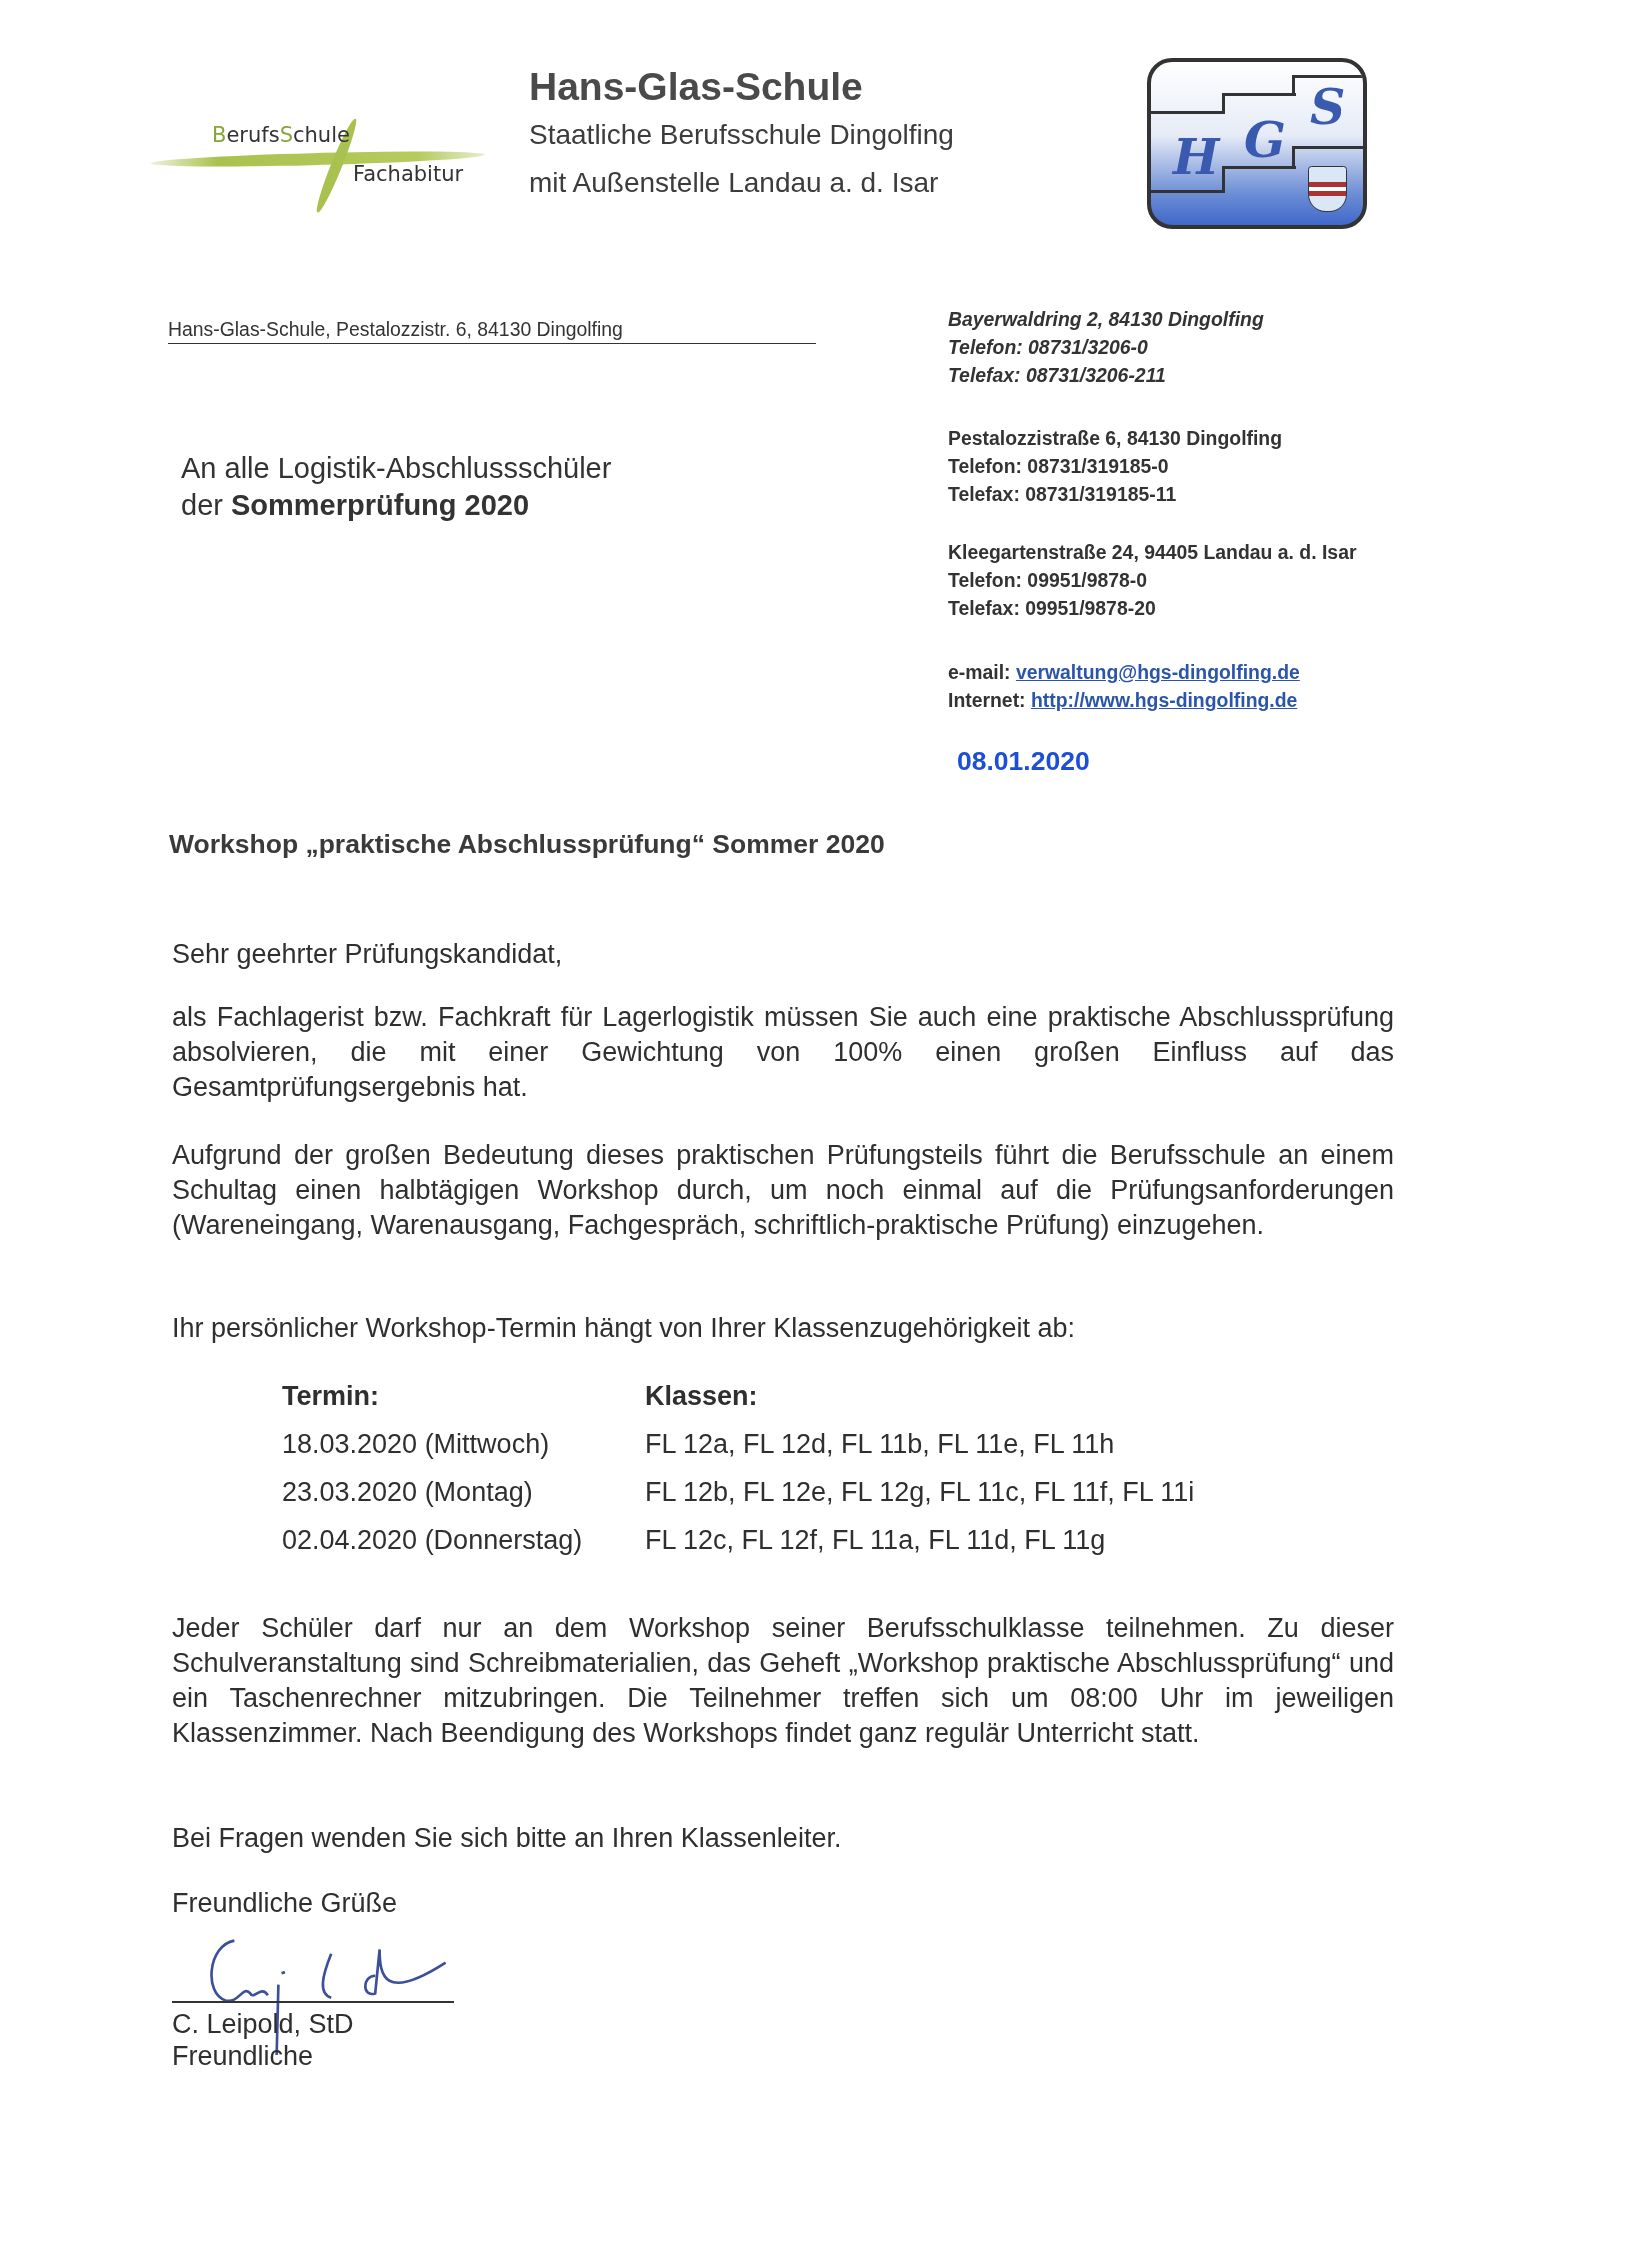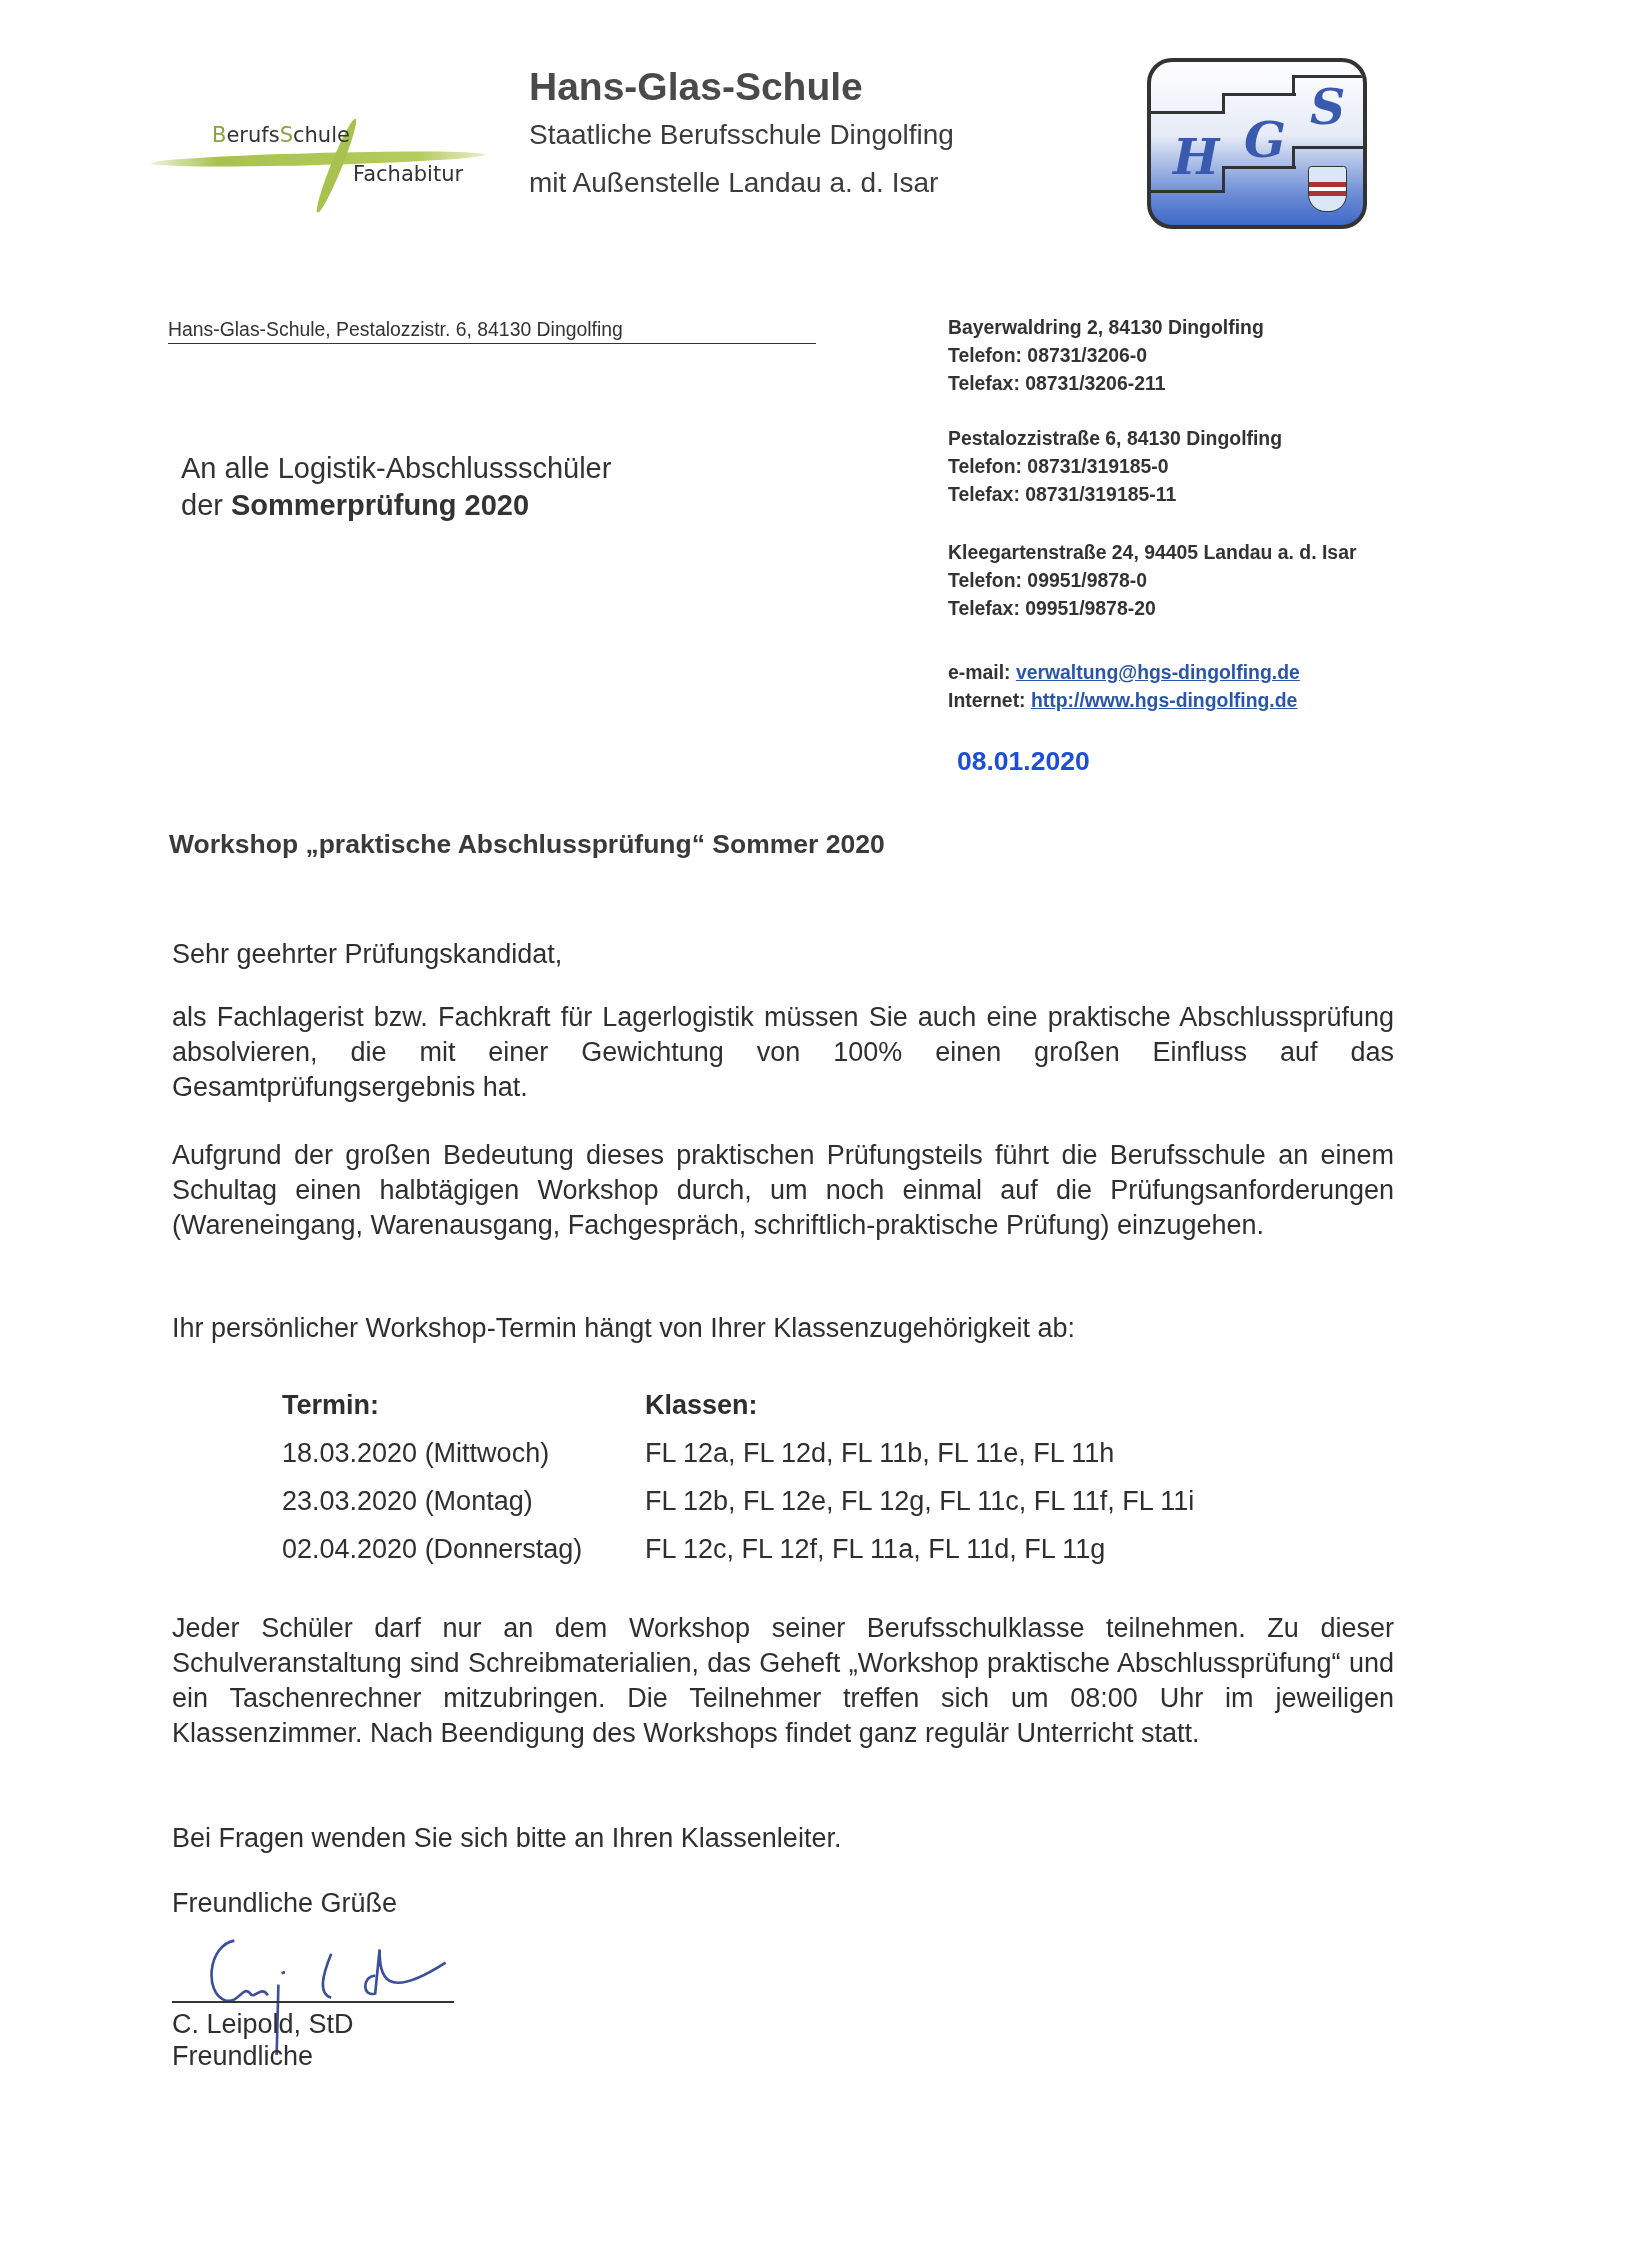--- a/index.html
+++ b/index.html
@@ -43,21 +43,21 @@
 
     
     .contact { left: 948px; font-size: 19.4px; font-weight: bold; line-height: 28px; color: #333; }
     .contact .link { color: #2b55a8; text-decoration: underline; }
     .date { left: 957px; top: 746px; font-size: 26.5px; font-weight: bold; color: #1d4ed8; }
 
     
     .subject { left: 169px; top: 829px; font-size: 26.5px; font-weight: bold; color: #3a3a3a; }
     .para { left: 172px; width: 1222px; font-size: 27px; line-height: 35px; color: #2f2f2f; text-align: justify; }
     .table { left: 282px; top: 1381px; font-size: 27px; color: #2f2f2f; }
-    .table .row { display: flex; height: 48px; align-items: center; }
+    .table .row { display: flex; height: 48px; align-items: flex-start; }
     .table .c1 { width: 363px; }
     .table .hdr { font-weight: bold; }
 
     .sig-area { left: 172px; top: 1888px; }
     .sig-greet { font-size: 27px; color: #2f2f2f; }
     .sig-svg { position: absolute; left: 26.5px; top: 35px; }
     .sig-line { position: absolute; left: 0; top: 113px; width: 282px; border-top: 2.6px solid #333; }
     .sig-name { position: absolute; left: 0; top: 120px; font-size: 27px; line-height: 32px; color: #2f2f2f; white-space: nowrap; }
   </style>
 </head>
@@ -89,21 +89,21 @@
   <div class="crest"></div>
 </div>
 
 <div class="abs sender-line">Hans-Glas-Schule, Pestalozzistr. 6, 84130 Dingolfing</div>
 
 <div class="abs recipient">
   <div>An alle Logistik-Abschlussschüler</div>
   <div><span>der </span><b>Sommerprüfung 2020</b></div>
 </div>
 
-<div class="abs contact" style="top:313px;">
+<div class="abs contact" style="top:305px;font-style:italic;">
   <div>Bayerwaldring 2, 84130 Dingolfing</div>
   <div>Telefon: 08731/3206-0</div>
   <div>Telefax: 08731/3206-211</div>
 </div>
 <div class="abs contact" style="top:424px;">
   <div>Pestalozzistraße 6, 84130 Dingolfing</div>
   <div>Telefon: 08731/319185-0</div>
   <div>Telefax: 08731/319185-11</div>
 </div>
 <div class="abs contact" style="top:538px;">

